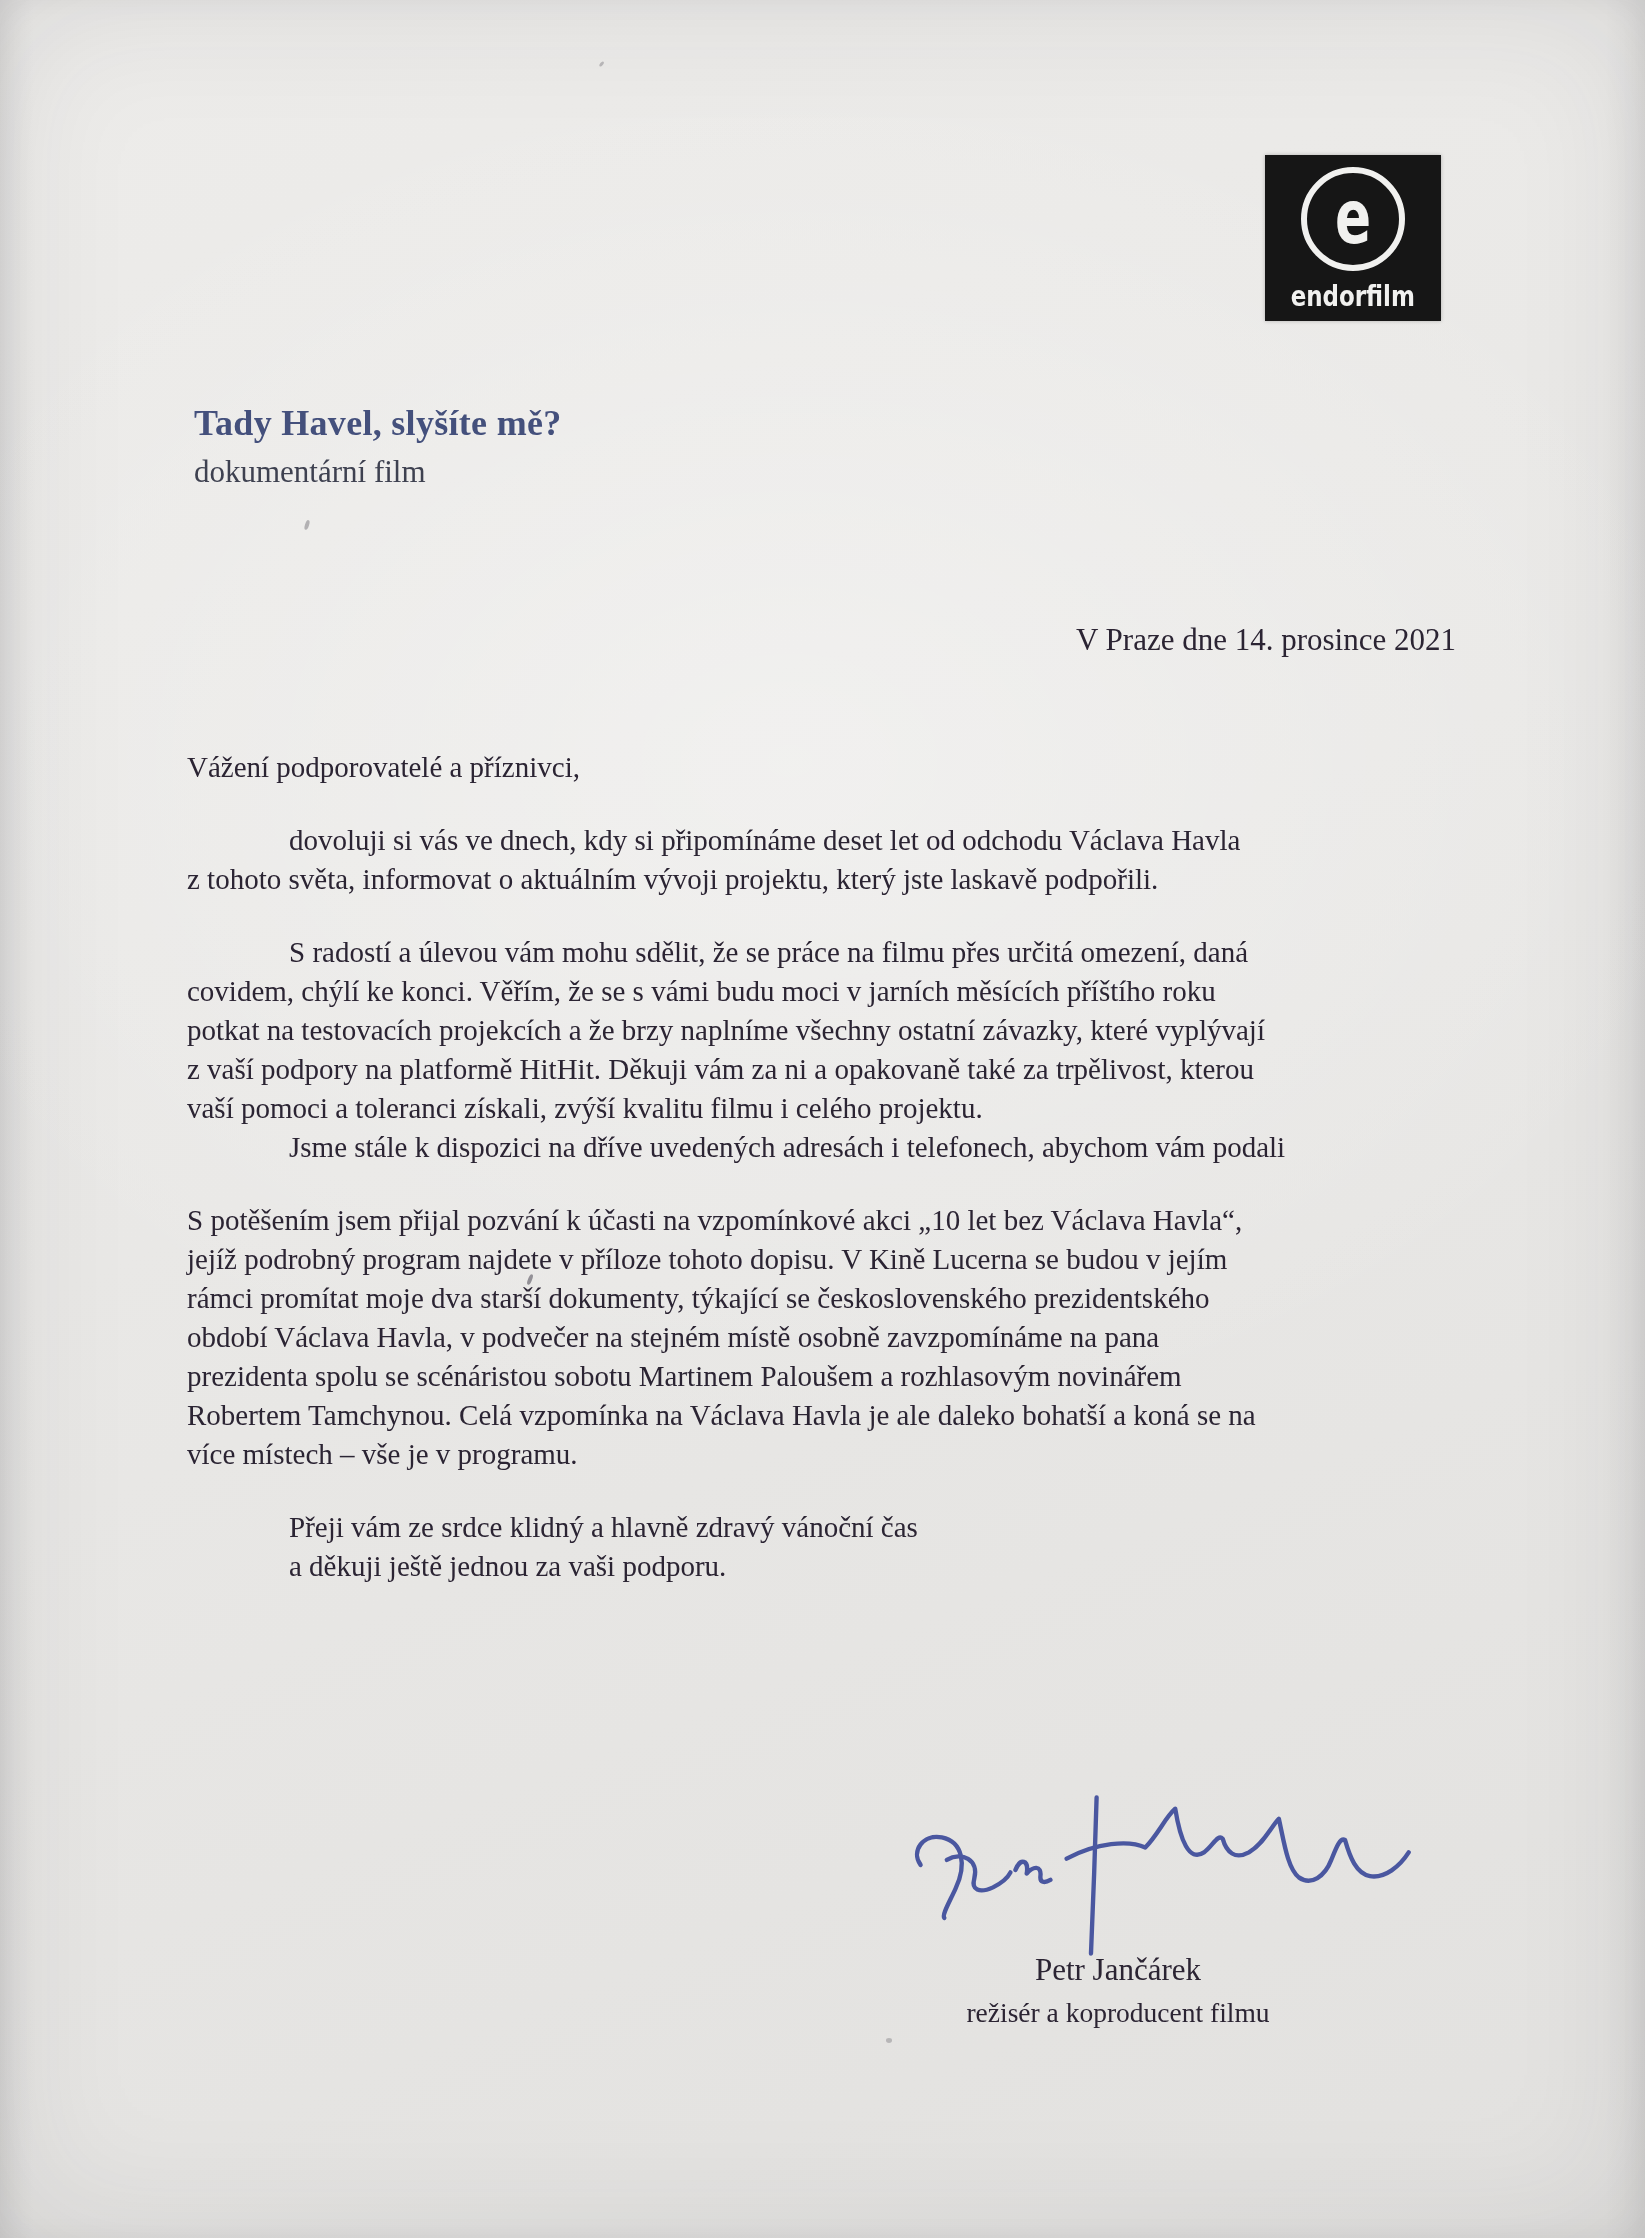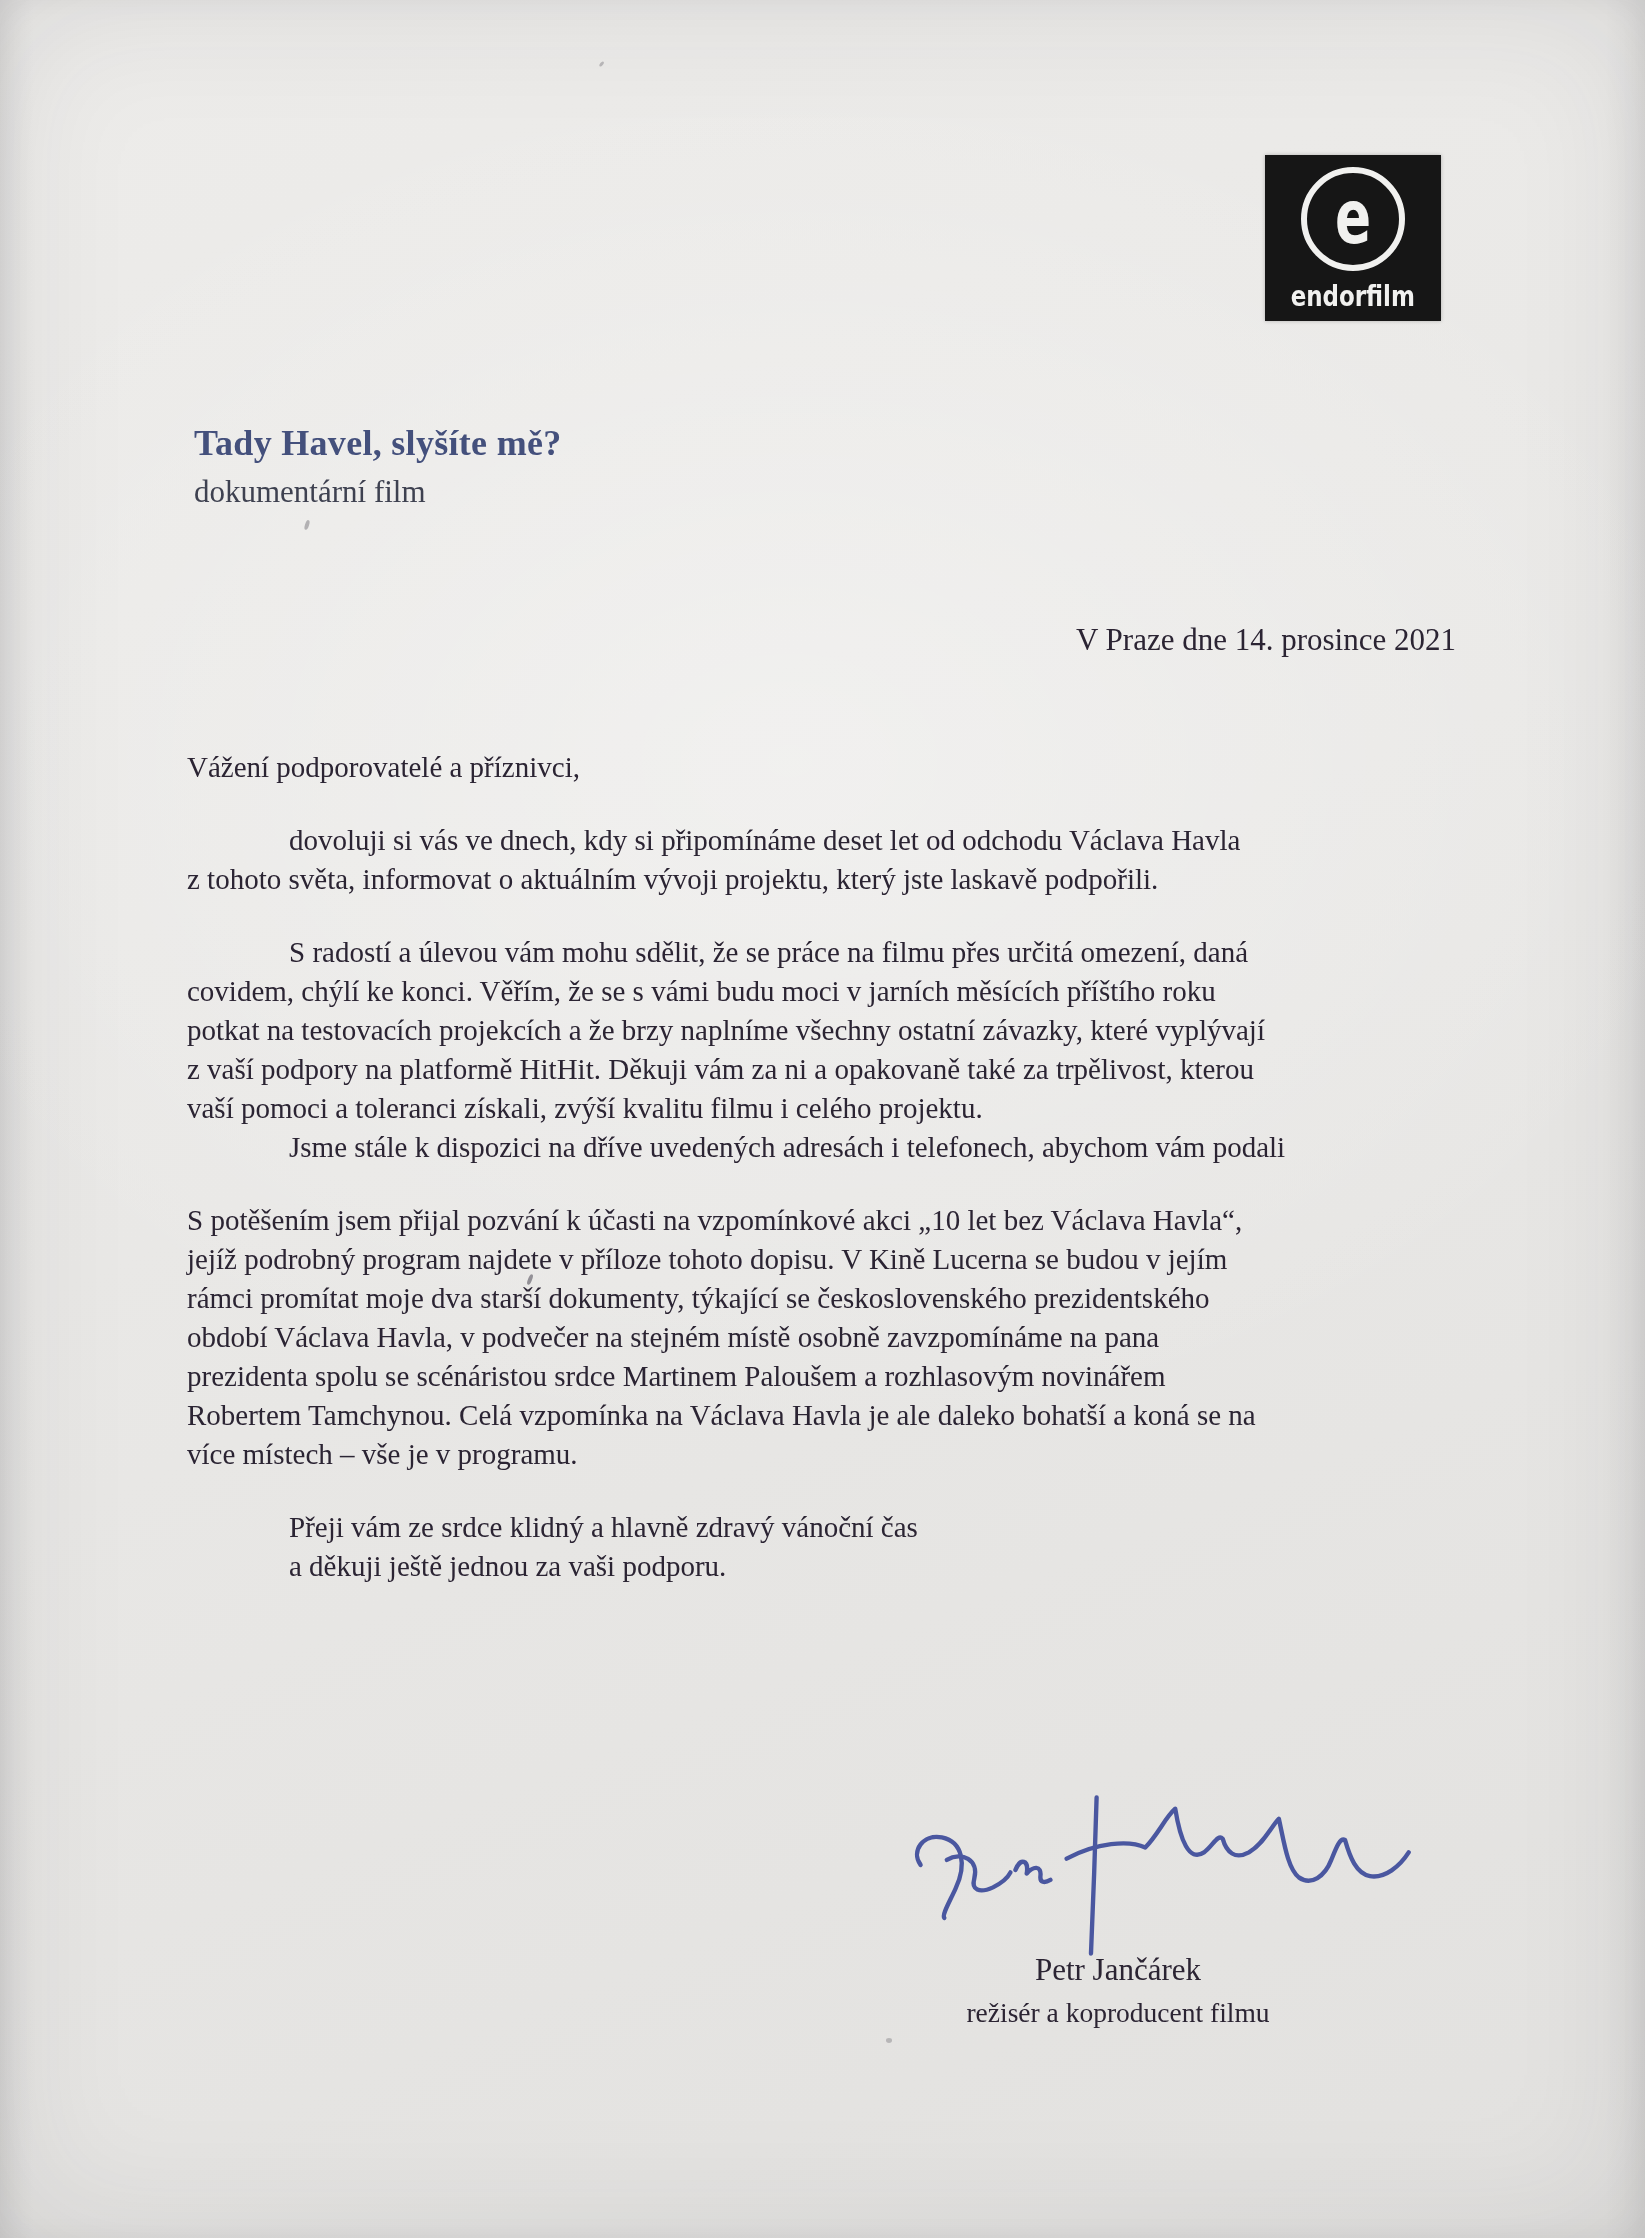--- a/index.html
+++ b/index.html
@@ -47,21 +47,21 @@
     font-weight:bold;font-size:74px;line-height:1;color:#f1f1ef;
     transform:scaleX(0.72);margin-top:-3.7px;
   }
   .logo-wordmark{
     font-family:"DejaVu Sans","Liberation Sans",sans-serif;
     font-weight:bold;font-size:28px;color:#f1f1ef;
     transform:scaleX(0.82);letter-spacing:0px;margin-top:8.7px;white-space:nowrap;
   }
 
   
-  .film-header{position:absolute;left:194px;top:422px;}
+  .film-header{position:absolute;left:194px;top:402px;}
   .film-title{
     font-size:36px;font-weight:bold;color:var(--title-ink);
     letter-spacing:0.3px;
   }
   .film-subtitle{
     font-size:31px;color:var(--subtitle-ink);margin-top:10px;
   }
 
   
   .dateline{
@@ -131,21 +131,21 @@
         <div class="line">vaší pomoci a toleranci získali, zvýší kvalitu filmu i celého projektu.</div>
       </div>
       <div class="para">
         <div class="line indent">Jsme stále k dispozici na dříve uvedených adresách i telefonech, abychom vám podali</div>
       </div>
       <div class="para gap">
         <div class="line">S potěšením jsem přijal pozvání k účasti na vzpomínkové akci „10 let bez Václava Havla“,</div>
         <div class="line">jejíž podrobný program najdete v příloze tohoto dopisu. V Kině Lucerna se budou v jejím</div>
         <div class="line">rámci promítat moje dva starší dokumenty, týkající se československého prezidentského</div>
         <div class="line">období Václava Havla, v podvečer na stejném místě osobně zavzpomínáme na pana</div>
-        <div class="line">prezidenta spolu se scénáristou srdce Martinem Paloušem a rozhlasovým novinářem</div>
+        <div class="line">prezidenta spolu se scénáristou sobotu Martinem Paloušem a rozhlasovým novinářem</div>
         <div class="line">Robertem Tamchynou. Celá vzpomínka na Václava Havla je ale daleko bohatší a koná se na</div>
         <div class="line">více místech – vše je v programu.</div>
       </div>
       <div class="para gap">
         <div class="line indent">Přeji vám ze srdce klidný a hlavně zdravý vánoční čas</div>
         <div class="line indent">a děkuji ještě jednou za vaši podporu.</div>
       </div>
     </div>
 </div>
 

